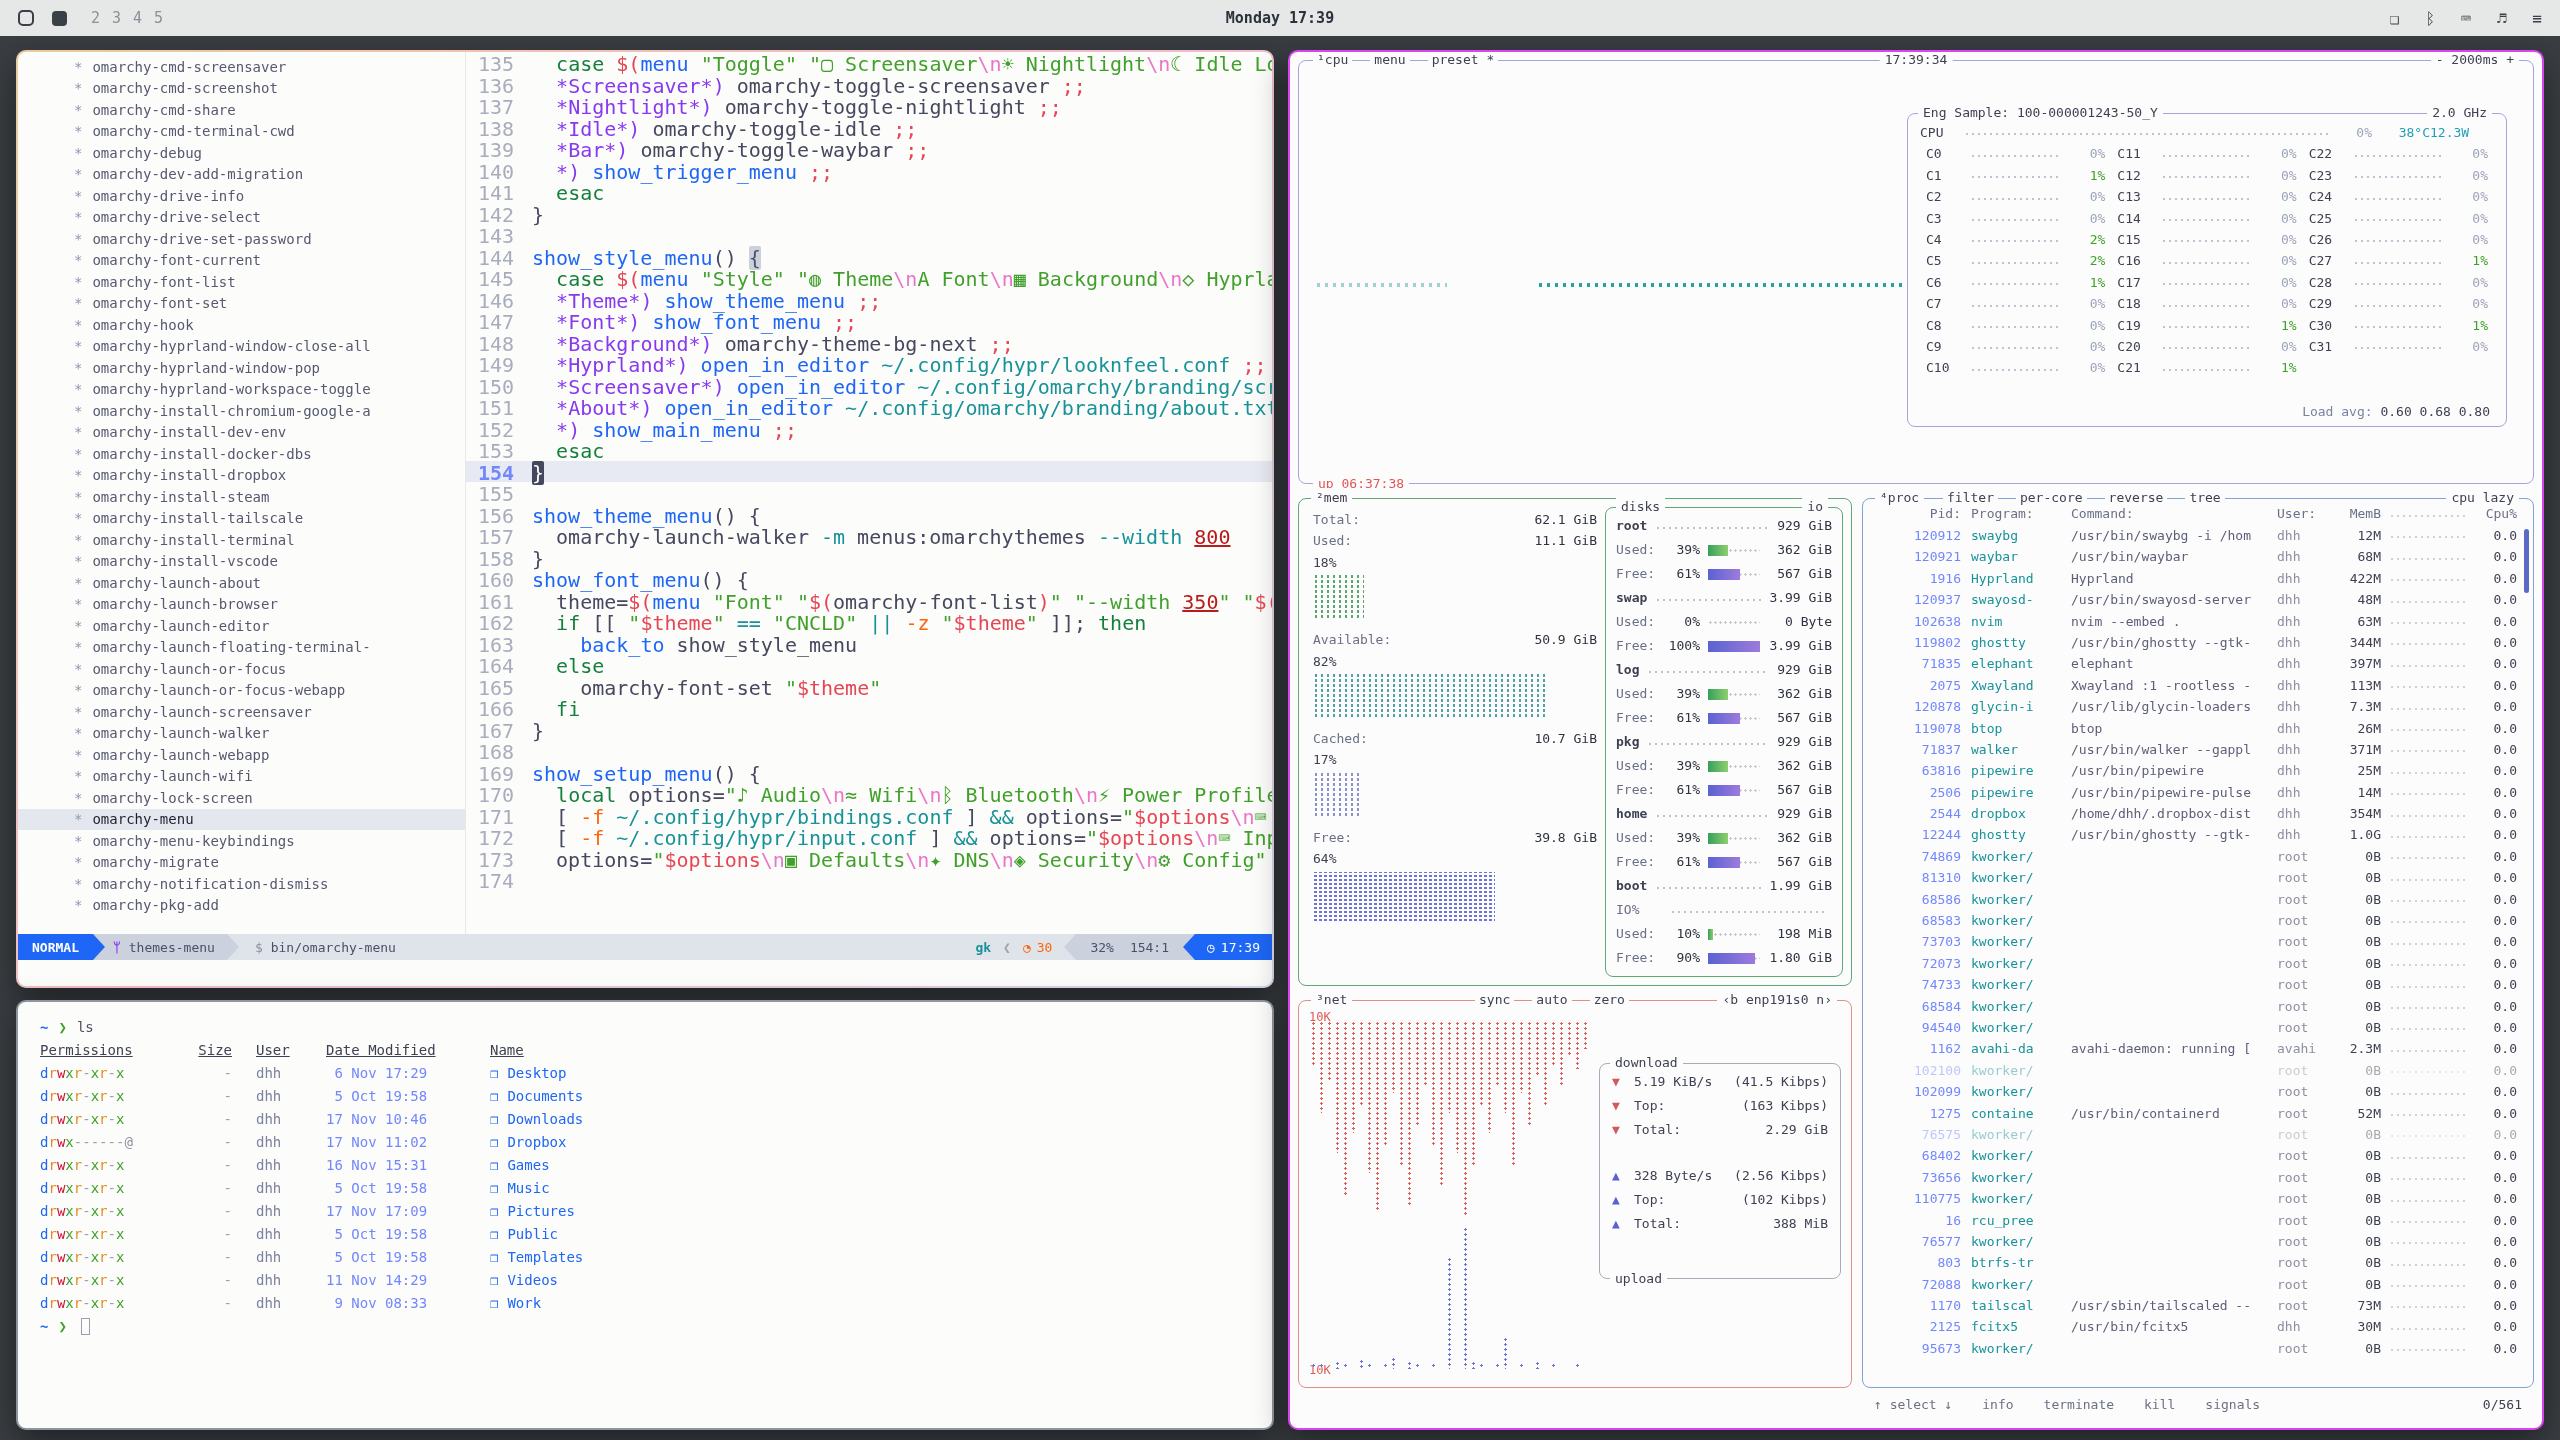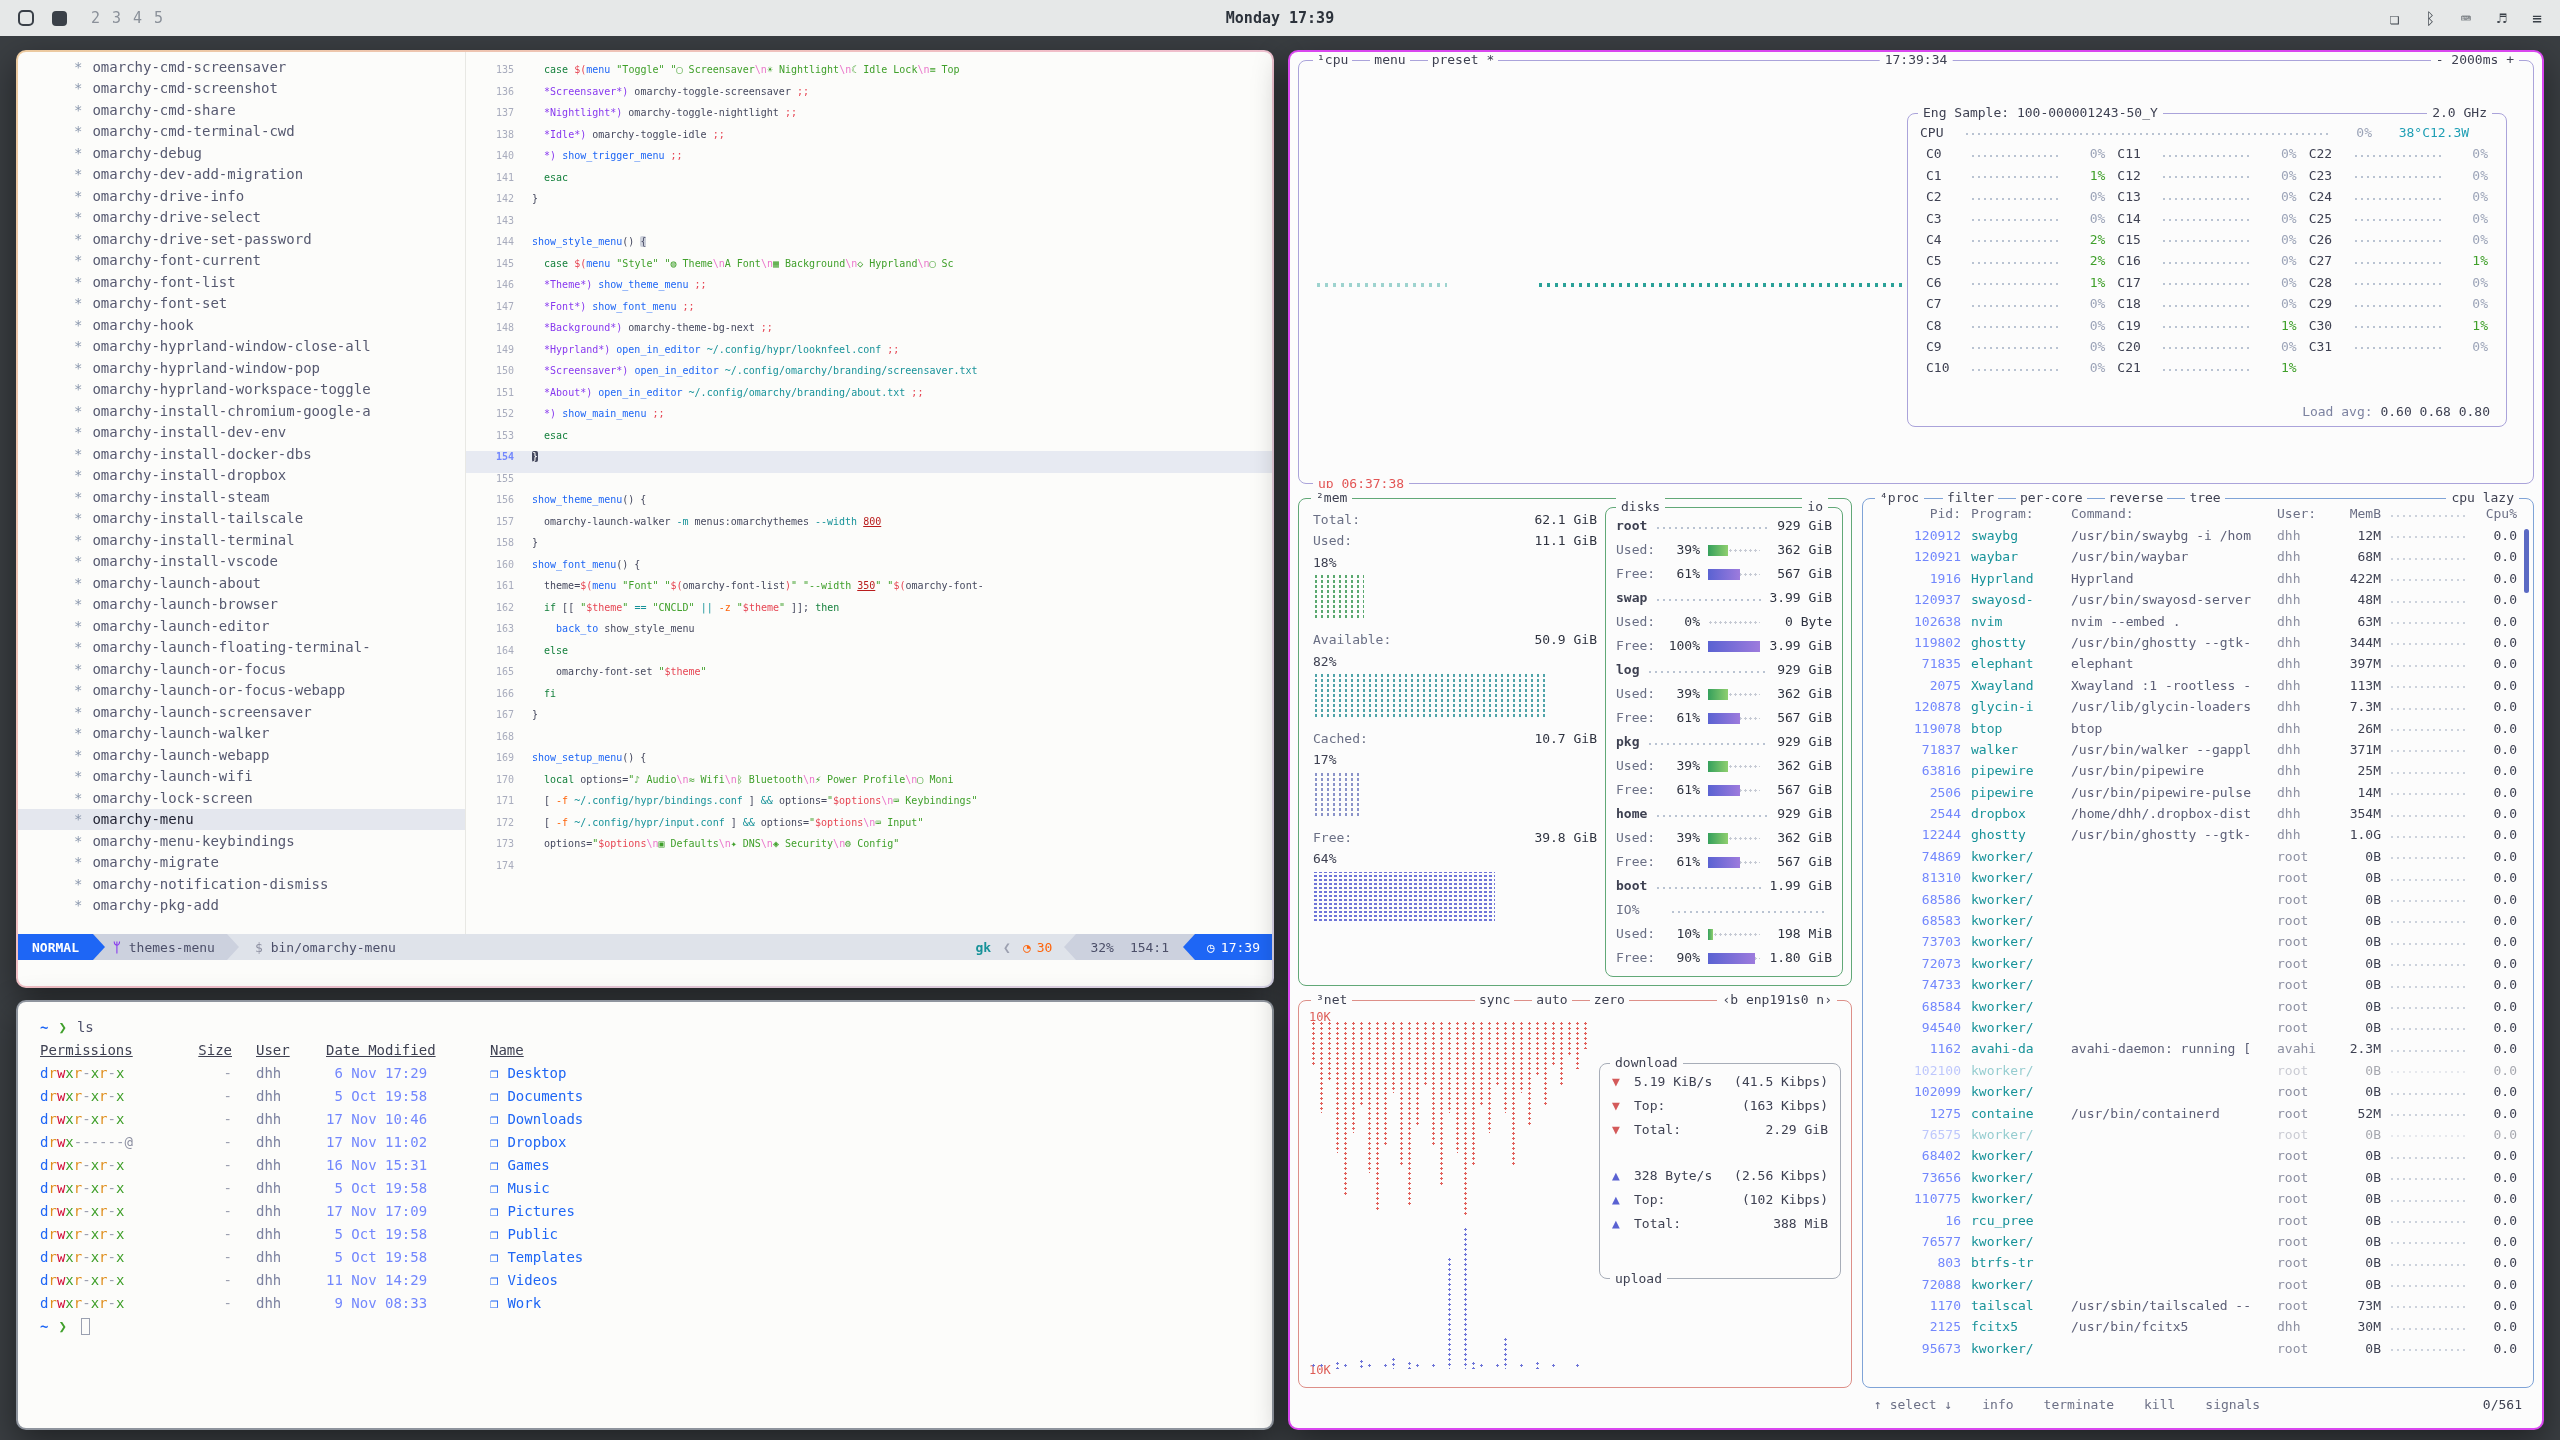--- a/index.html
+++ b/index.html
@@ -19,21 +19,21 @@
 .win-term{left:16px;top:1000px;width:1258px;height:430px;background:#8f959e}
 .win-btop{left:1288px;top:50px;width:1256px;height:1380px;background:#d946ef}
 .win-inner{width:100%;height:100%;border-radius:8px;background:#fcfcfa;overflow:hidden;position:relative}
 
 .editor{display:flex;flex-direction:column}
 .ed-main{display:flex;height:882px}
 .tree{width:448px;flex:none;padding-top:4px;font-size:14px;border-right:1px solid #e8e8e4;overflow:hidden}
 .trow{height:21.5px;display:flex;align-items:center;padding-left:56px;gap:10px;white-space:pre;color:#565970}
 .trow.sel{background:#e4e7ee;color:#1e2030}
 .ticon{color:#8b98ae}
-.code{height:882px;padding-top:12px;font-size:10px;overflow:hidden}
+.code{height:882px;padding-top:0;font-size:20px;overflow:hidden}
 .cl{height:21.5px;display:flex;white-space:pre}
 .cl.cur{background:#e7eaf2}
 .ln{width:66px;text-align:right;padding-right:18px;color:#a8acbd;flex:none}
 .cur .ln{color:#7287fd;font-weight:bold}
 .lbody{white-space:pre}
 .s-c{color:#45485e}.s-k{color:#15803d;}.s-f{color:#1e66f5}
 .s-s{color:#40a02b}.s-e{color:#ea76cb}.s-p{color:#8839ef}.s-v{color:#e64553}
 .s-o{color:#179299}.s-z{color:#e64553}.s-n{color:#b91c1c;text-decoration:underline}
 .s-w{color:#fe640b}.s-t{color:#179299}
 .s-m{background:#ccd0da;border-radius:2px}
@@ -220,20 +220,21 @@
           <div class="trow"><span class="ticon">*</span><span class="tname">omarchy-menu-keybindings</span></div>
           <div class="trow"><span class="ticon">*</span><span class="tname">omarchy-migrate</span></div>
           <div class="trow"><span class="ticon">*</span><span class="tname">omarchy-notification-dismiss</span></div>
           <div class="trow"><span class="ticon">*</span><span class="tname">omarchy-pkg-add</span></div>
         </div>
       <div class="code" id="code" style="flex:1">
           <div class="cl"><span class="ln">135</span><span class="lbody"><span class="s-c">  </span><span class="s-k">case</span><span class="s-c"> </span><span class="s-v">$(</span><span class="s-f">menu</span><span class="s-c"> </span><span class="s-s">"Toggle"</span><span class="s-c"> </span><span class="s-s">"▢ Screensaver</span><span class="s-e">\n</span><span class="s-s">☀ Nightlight</span><span class="s-e">\n</span><span class="s-s">☾ Idle Lock</span><span class="s-e">\n</span><span class="s-s">≡ Top</span></span></div>
           <div class="cl"><span class="ln">136</span><span class="lbody"><span class="s-c">  </span><span class="s-p">*Screensaver*)</span><span class="s-c"> omarchy-toggle-screensaver </span><span class="s-z">;;</span></span></div>
           <div class="cl"><span class="ln">137</span><span class="lbody"><span class="s-c">  </span><span class="s-p">*Nightlight*)</span><span class="s-c"> omarchy-toggle-nightlight </span><span class="s-z">;;</span></span></div>
           <div class="cl"><span class="ln">138</span><span class="lbody"><span class="s-c">  </span><span class="s-p">*Idle*)</span><span class="s-c"> omarchy-toggle-idle </span><span class="s-z">;;</span></span></div>
+          <div class="cl"><span class="ln">139</span><span class="lbody"><span class="s-c">  </span><span class="s-p">*Bar*)</span><span class="s-c"> omarchy-toggle-waybar </span><span class="s-z">;;</span></span></div>
           <div class="cl"><span class="ln">140</span><span class="lbody"><span class="s-c">  </span><span class="s-p">*)</span><span class="s-c"> </span><span class="s-f">show_trigger_menu</span><span class="s-c"> </span><span class="s-z">;;</span></span></div>
           <div class="cl"><span class="ln">141</span><span class="lbody"><span class="s-c">  </span><span class="s-k">esac</span></span></div>
           <div class="cl"><span class="ln">142</span><span class="lbody"><span class="s-c">}</span></span></div>
           <div class="cl"><span class="ln">143</span><span class="lbody"></span></div>
           <div class="cl"><span class="ln">144</span><span class="lbody"><span class="s-f">show_style_menu</span><span class="s-c">() </span><span class="s-m">{</span></span></div>
           <div class="cl"><span class="ln">145</span><span class="lbody"><span class="s-c">  </span><span class="s-k">case</span><span class="s-c"> </span><span class="s-v">$(</span><span class="s-f">menu</span><span class="s-c"> </span><span class="s-s">"Style"</span><span class="s-c"> </span><span class="s-s">"◍ Theme</span><span class="s-e">\n</span><span class="s-s">A Font</span><span class="s-e">\n</span><span class="s-s">▦ Background</span><span class="s-e">\n</span><span class="s-s">◇ Hyprland</span><span class="s-e">\n</span><span class="s-s">▢ Sc</span></span></div>
           <div class="cl"><span class="ln">146</span><span class="lbody"><span class="s-c">  </span><span class="s-p">*Theme*)</span><span class="s-c"> </span><span class="s-f">show_theme_menu</span><span class="s-c"> </span><span class="s-z">;;</span></span></div>
           <div class="cl"><span class="ln">147</span><span class="lbody"><span class="s-c">  </span><span class="s-p">*Font*)</span><span class="s-c"> </span><span class="s-f">show_font_menu</span><span class="s-c"> </span><span class="s-z">;;</span></span></div>
           <div class="cl"><span class="ln">148</span><span class="lbody"><span class="s-c">  </span><span class="s-p">*Background*)</span><span class="s-c"> omarchy-theme-bg-next </span><span class="s-z">;;</span></span></div>
           <div class="cl"><span class="ln">149</span><span class="lbody"><span class="s-c">  </span><span class="s-p">*Hyprland*)</span><span class="s-c"> </span><span class="s-f">open_in_editor</span><span class="s-c"> </span><span class="s-t">~/.config/hypr/looknfeel.conf</span><span class="s-c"> </span><span class="s-z">;;</span></span></div>

